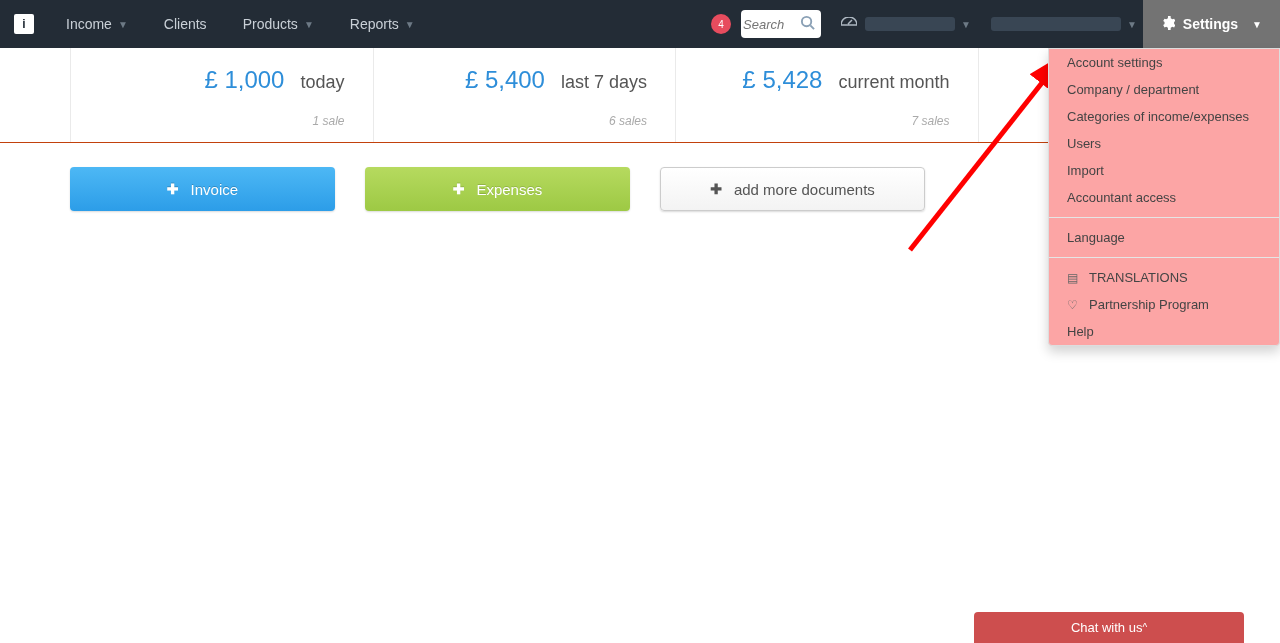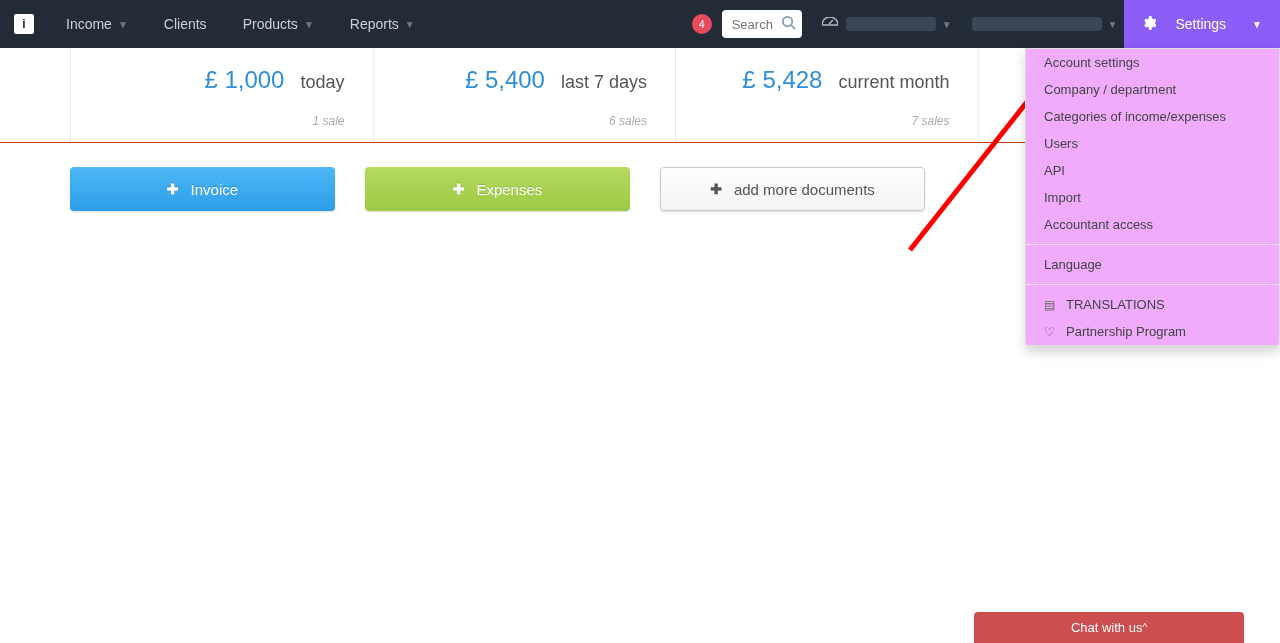--- a/index.html
+++ b/index.html
@@ -50,23 +50,24 @@
 }
 .search-box {
   position: relative;
   margin-right: 12px;
 }
 .search-box input {
   width: 80px;
   height: 28px;
   border-radius: 4px;
   border: none;
-  padding: 0 24px 0 10px;
+  padding: 0 24px 0 2px;
   font-size: 13px;
   color: #333;
+  font-style: italic;
 }
 .search-box .search-icon {
   position: absolute;
   right: 6px; top: 50%;
   transform: translateY(-50%);
   color: #8aa0b5;
   font-size: 14px;
 }
 .nav-right .dash-icon { color: #aeb8c2; margin: 0 8px; font-size: 14px; }
 .redact-block {
@@ -74,28 +75,29 @@
   height: 14px;
   border-radius: 3px;
   display: inline-block;
 }
 .redact-a { width: 90px; }
 .redact-b { width: 130px; }
 .redact-wrap { display: flex; align-items: center; margin-right: 6px; }
 .redact-wrap .caret { color: #6d7a86; }
 
 .settings-trigger {
-  background: #8b5cf6;
+  background: #737373;
   height: 48px;
   padding: 0 18px;
   display: flex;
   align-items: center;
   color: #fff;
   cursor: pointer;
-  gap: 20px;
+  gap: 8px;
+  font-weight: bold;
 }
 .settings-trigger .gear { font-size: 14px; }
 .settings-trigger .caret { color: #fff; font-size: 10px; }
 
 
 .summary-row {
   display: flex;
   border-bottom: 1px solid #c2410c;
 }
 .summary-cell {
@@ -157,22 +159,22 @@
   color: #555;
   border: 1px solid #ccc;
 }
 .action-btn .plus { font-size: 14px; font-weight: bold; }
 
 
 .dropdown {
   position: absolute;
   right: 0;
   top: 48px;
-  width: 255px;
-  background: #f0abfc;
+  width: 232px;
+  background: #fca5a5;
   border: 1px solid #ddd;
   border-radius: 0 0 4px 4px;
   box-shadow: 0 6px 12px rgba(0,0,0,.175);
   z-index: 100;
 }
 .dropdown .item {
   padding: 6px 18px;
   color: #444;
   font-size: 13px;
   cursor: pointer;
@@ -308,41 +310,41 @@
   <div class="item">
       <span>Company / department</span>
     </div>
   <div class="item">
       <span>Categories of income/expenses</span>
     </div>
   <div class="item">
       <span>Users</span>
     </div>
   <div class="item">
-      <span>API</span>
-    </div>
-  <div class="item">
       <span>Import</span>
     </div>
   <div class="item">
       <span>Accountant access</span>
     </div>
   <div class="divider"></div>
   <div class="item">
       <span>Language</span>
     </div>
   <div class="divider"></div>
   <div class="item">
     <span class="icn">▤</span>
     <span>TRANSLATIONS</span>
   </div>
   <div class="item">
     <span class="icn">♡</span>
     <span>Partnership Program</span>
   </div>
+  <div class="item">
+      <span>Help</span>
+    </div>
 </div>
 
 <svg class="arrow-svg" width="180" height="210">
   <defs>
     <marker id="arrowhead" markerWidth="8" markerHeight="8" refX="6" refY="3" orient="auto">
       <polygon points="0 0, 8 3, 0 6" fill="#ff0000"></polygon>
     </marker>
   </defs>
   <line x1="10" y1="200" x2="160" y2="10" stroke="#ff0000" stroke-width="5" marker-end="url(#arrowhead)"></line>
 </svg>

